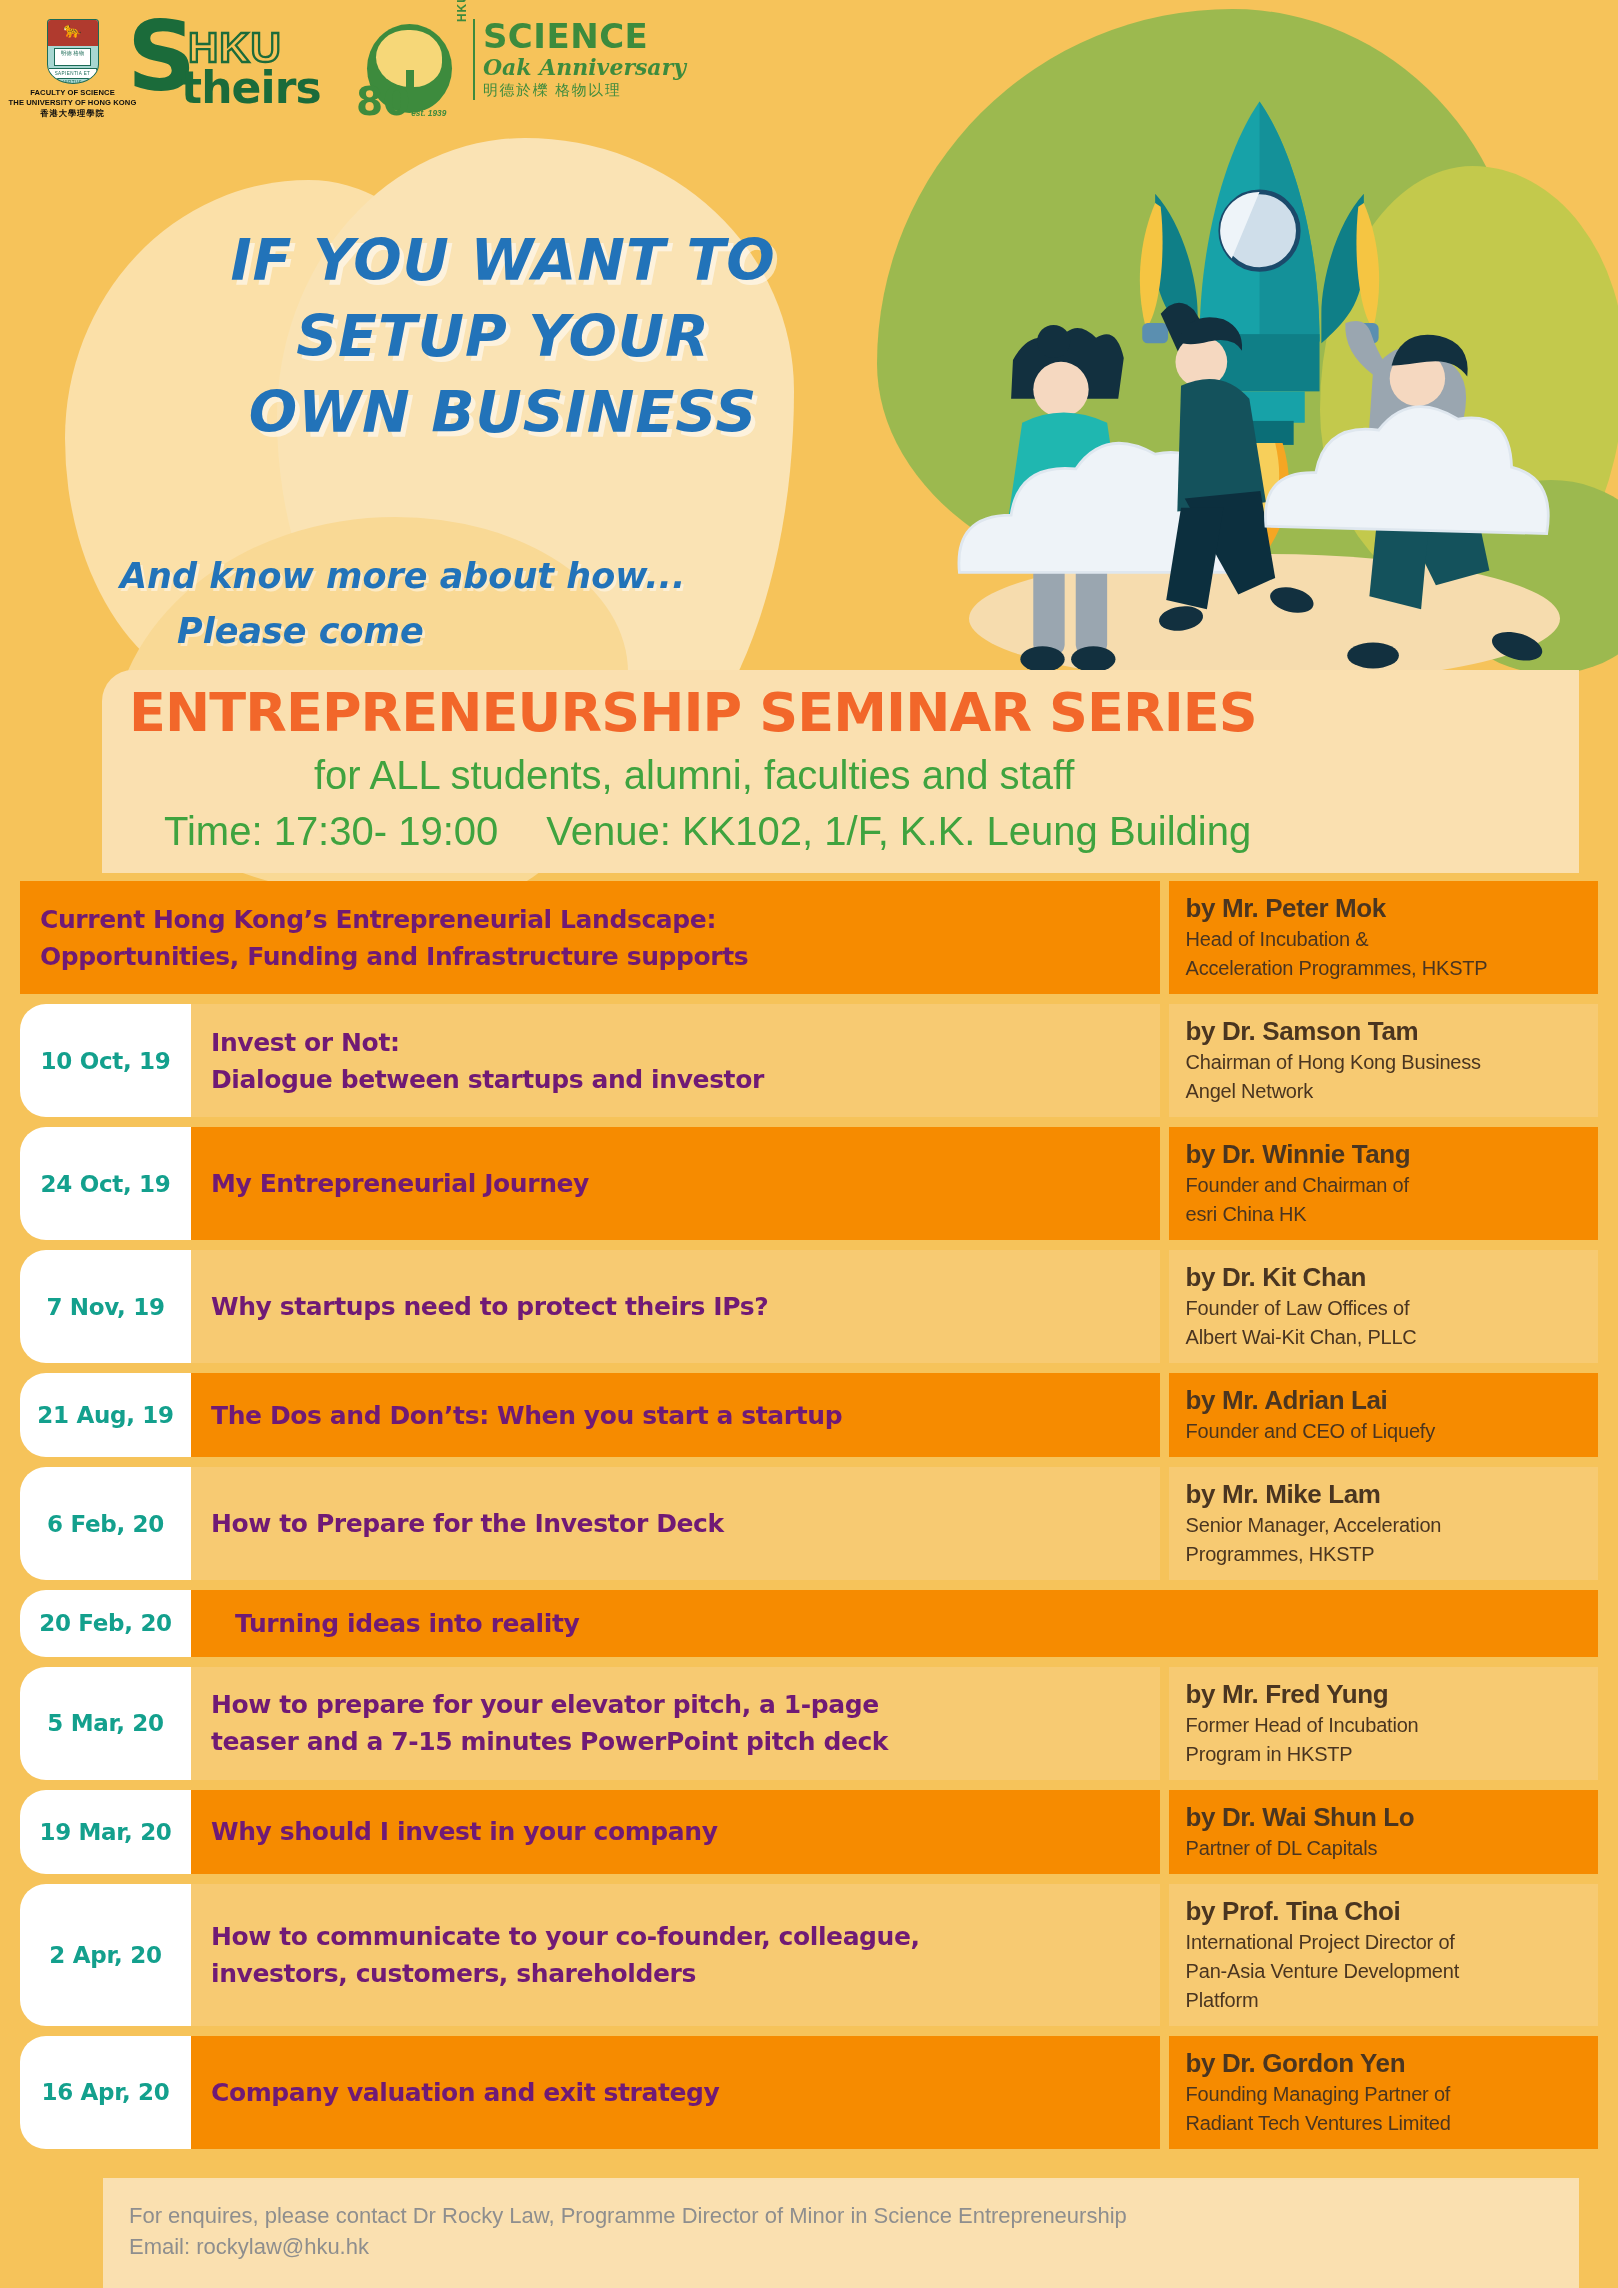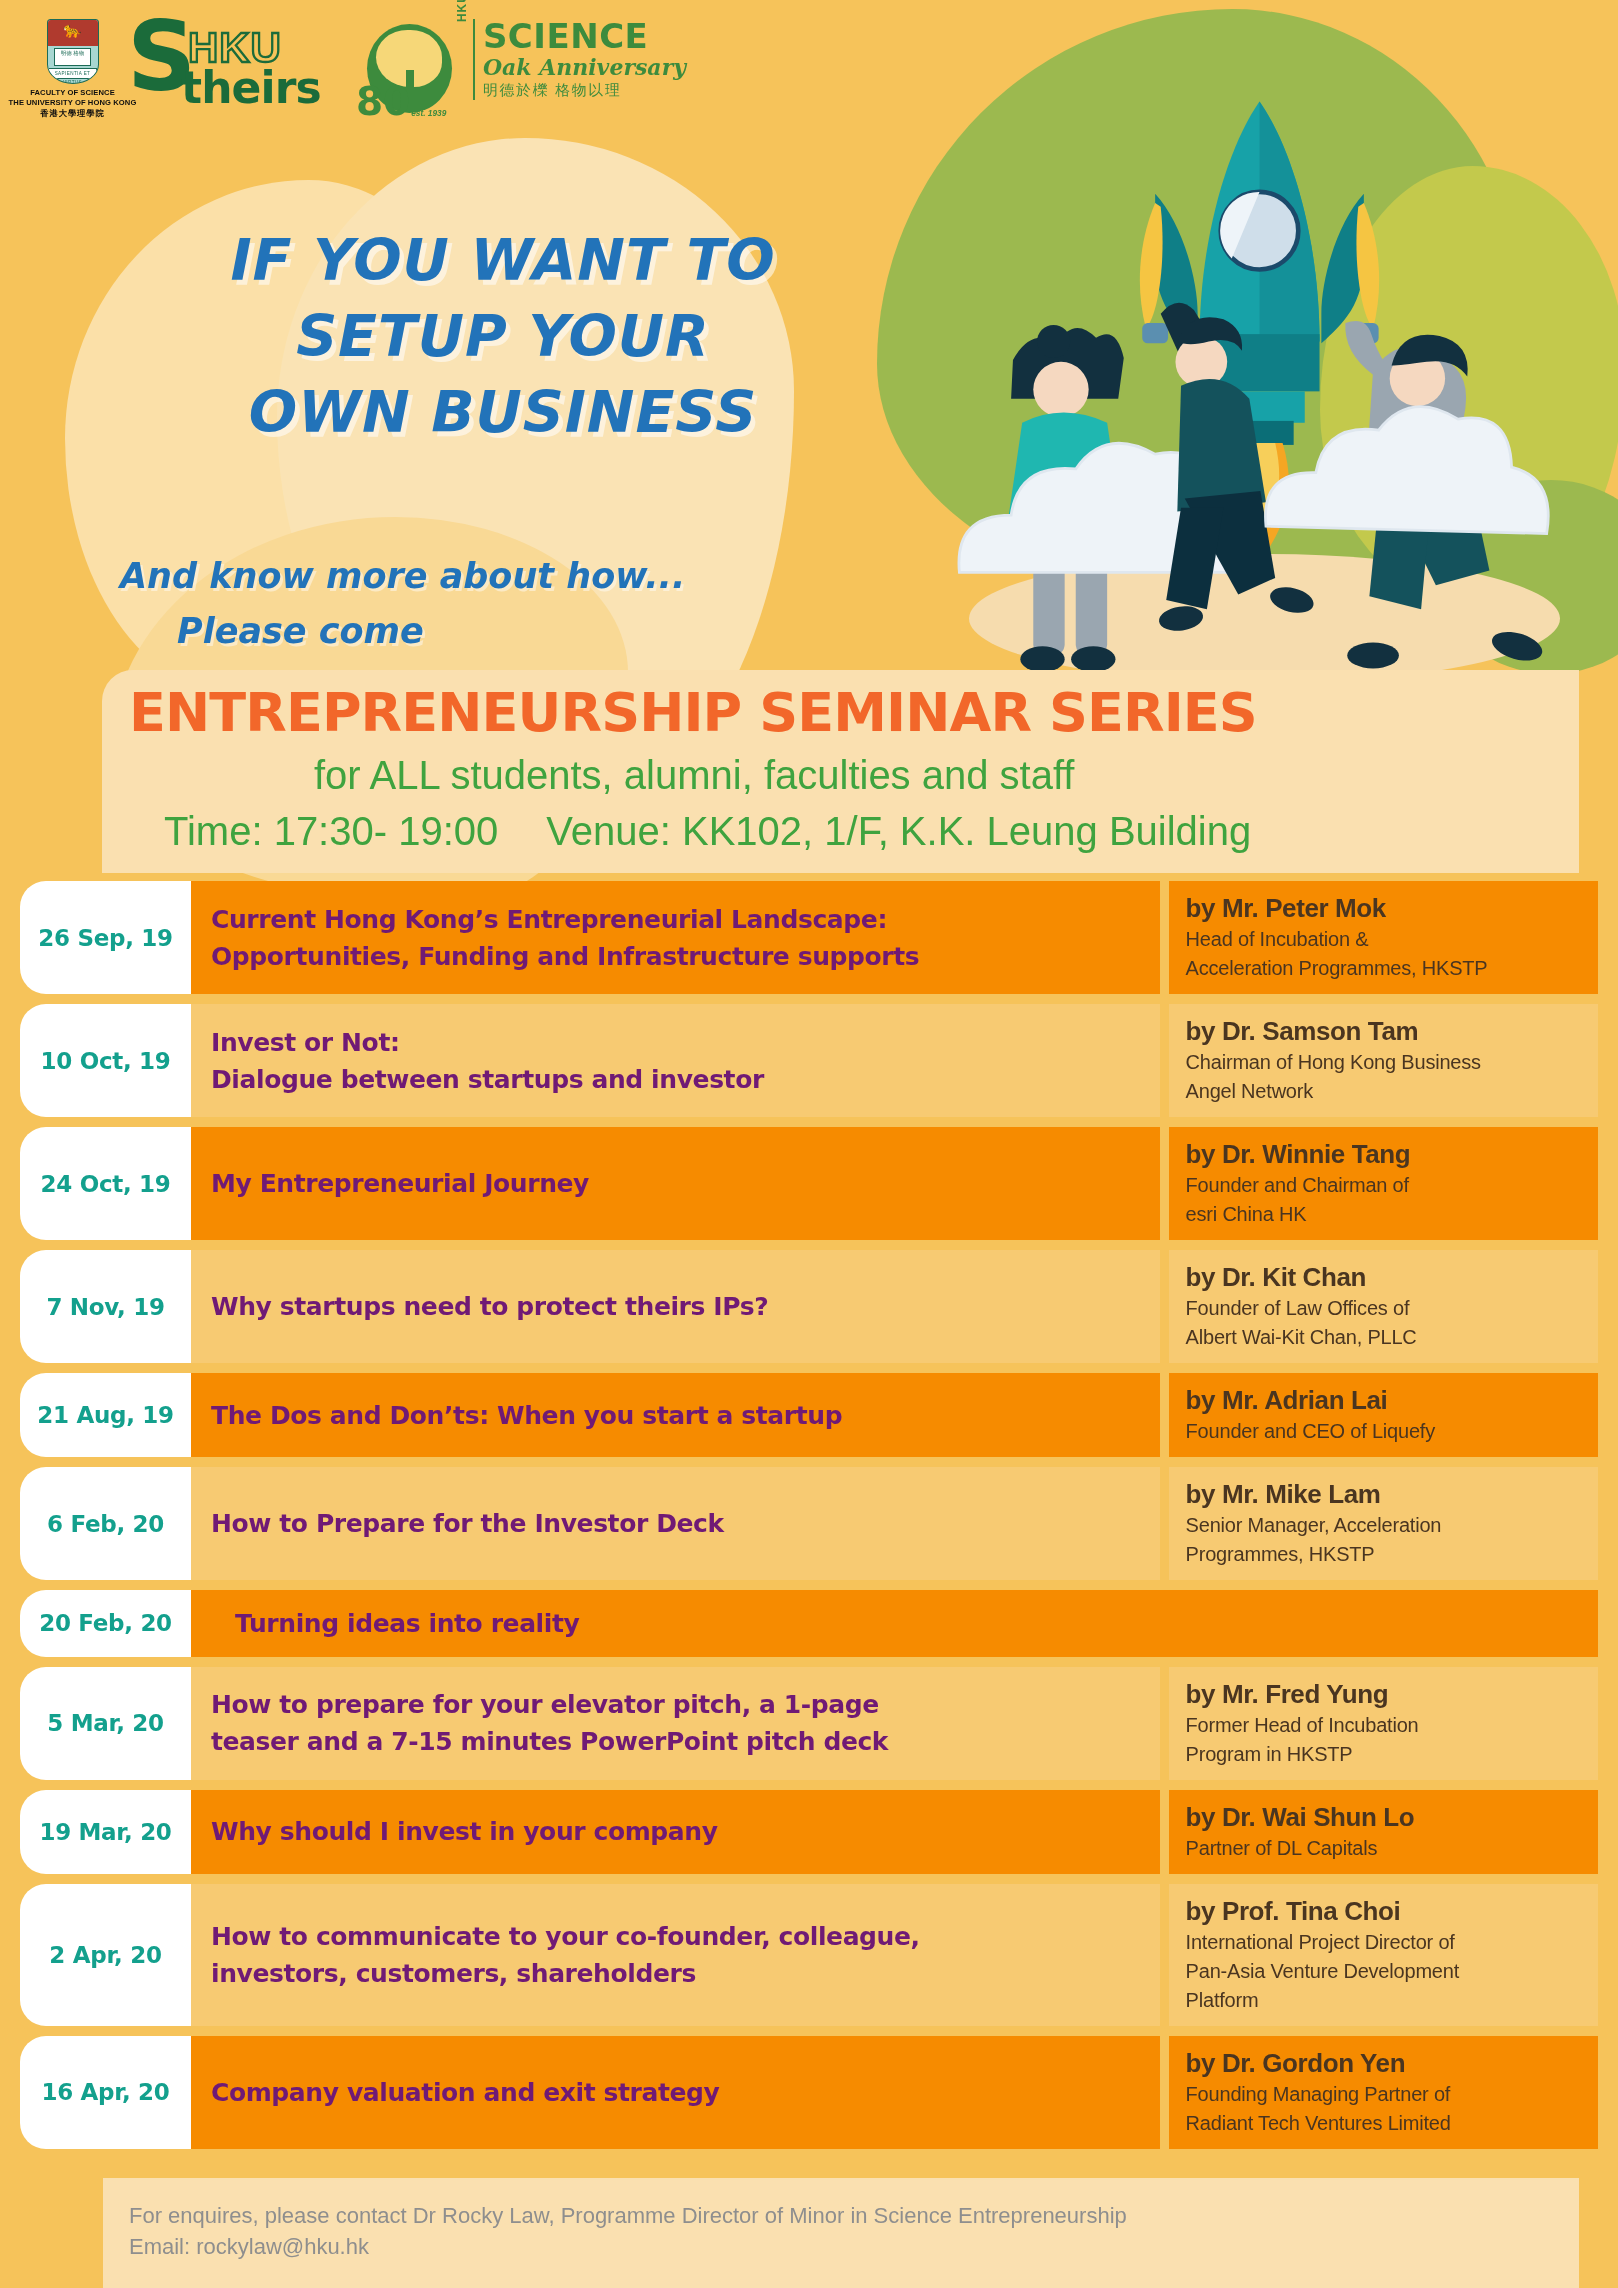--- a/index.html
+++ b/index.html
@@ -306,21 +306,20 @@
 
 <div class="panel"></div>
 <div class="seminar-title">ENTREPRENEURSHIP SEMINAR SERIES</div>
 <div class="seminar-sub">for ALL students, alumni, faculties and staff</div>
 <div class="seminar-meta">
   <span>Time: 17:30- 19:00</span><span class="gap"></span><span>Venue: KK102, 1/F, K.K. Leung Building</span>
 </div>
 
 <div class="schedule" id="schedule">
     <div class="srow dark">
-      <div class="date-cell">26 Sep, 19</div>
       <div class="topic-cell" style="white-space: pre-line;">Current Hong Kong’s Entrepreneurial Landscape:
 Opportunities, Funding and Infrastructure supports</div>
       <div class="speaker-cell">
         <div class="sp-name">by Mr. Peter Mok</div>
         <div class="sp-role" style="white-space: pre-line;">Head of Incubation &amp;
 Acceleration Programmes, HKSTP</div>
       </div>
     </div>
     <div class="srow light">
       <div class="date-cell">10 Oct, 19</div>

